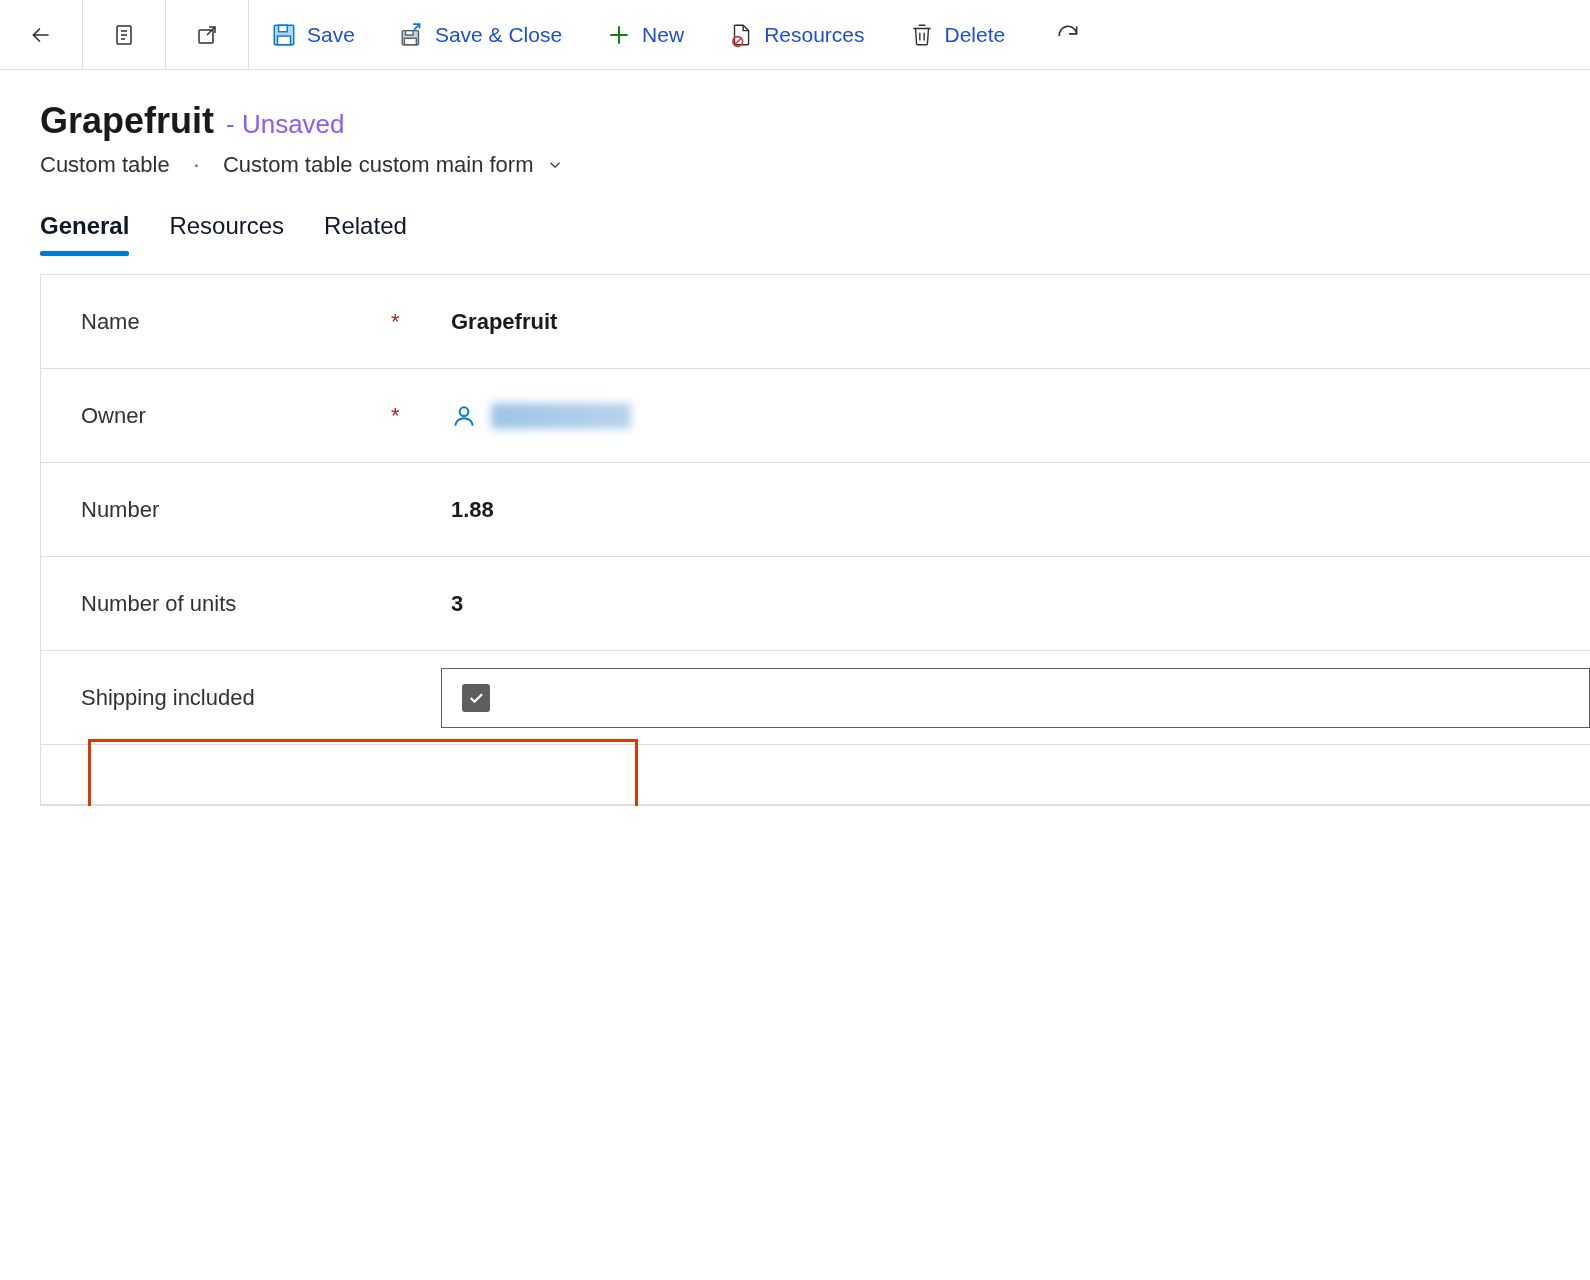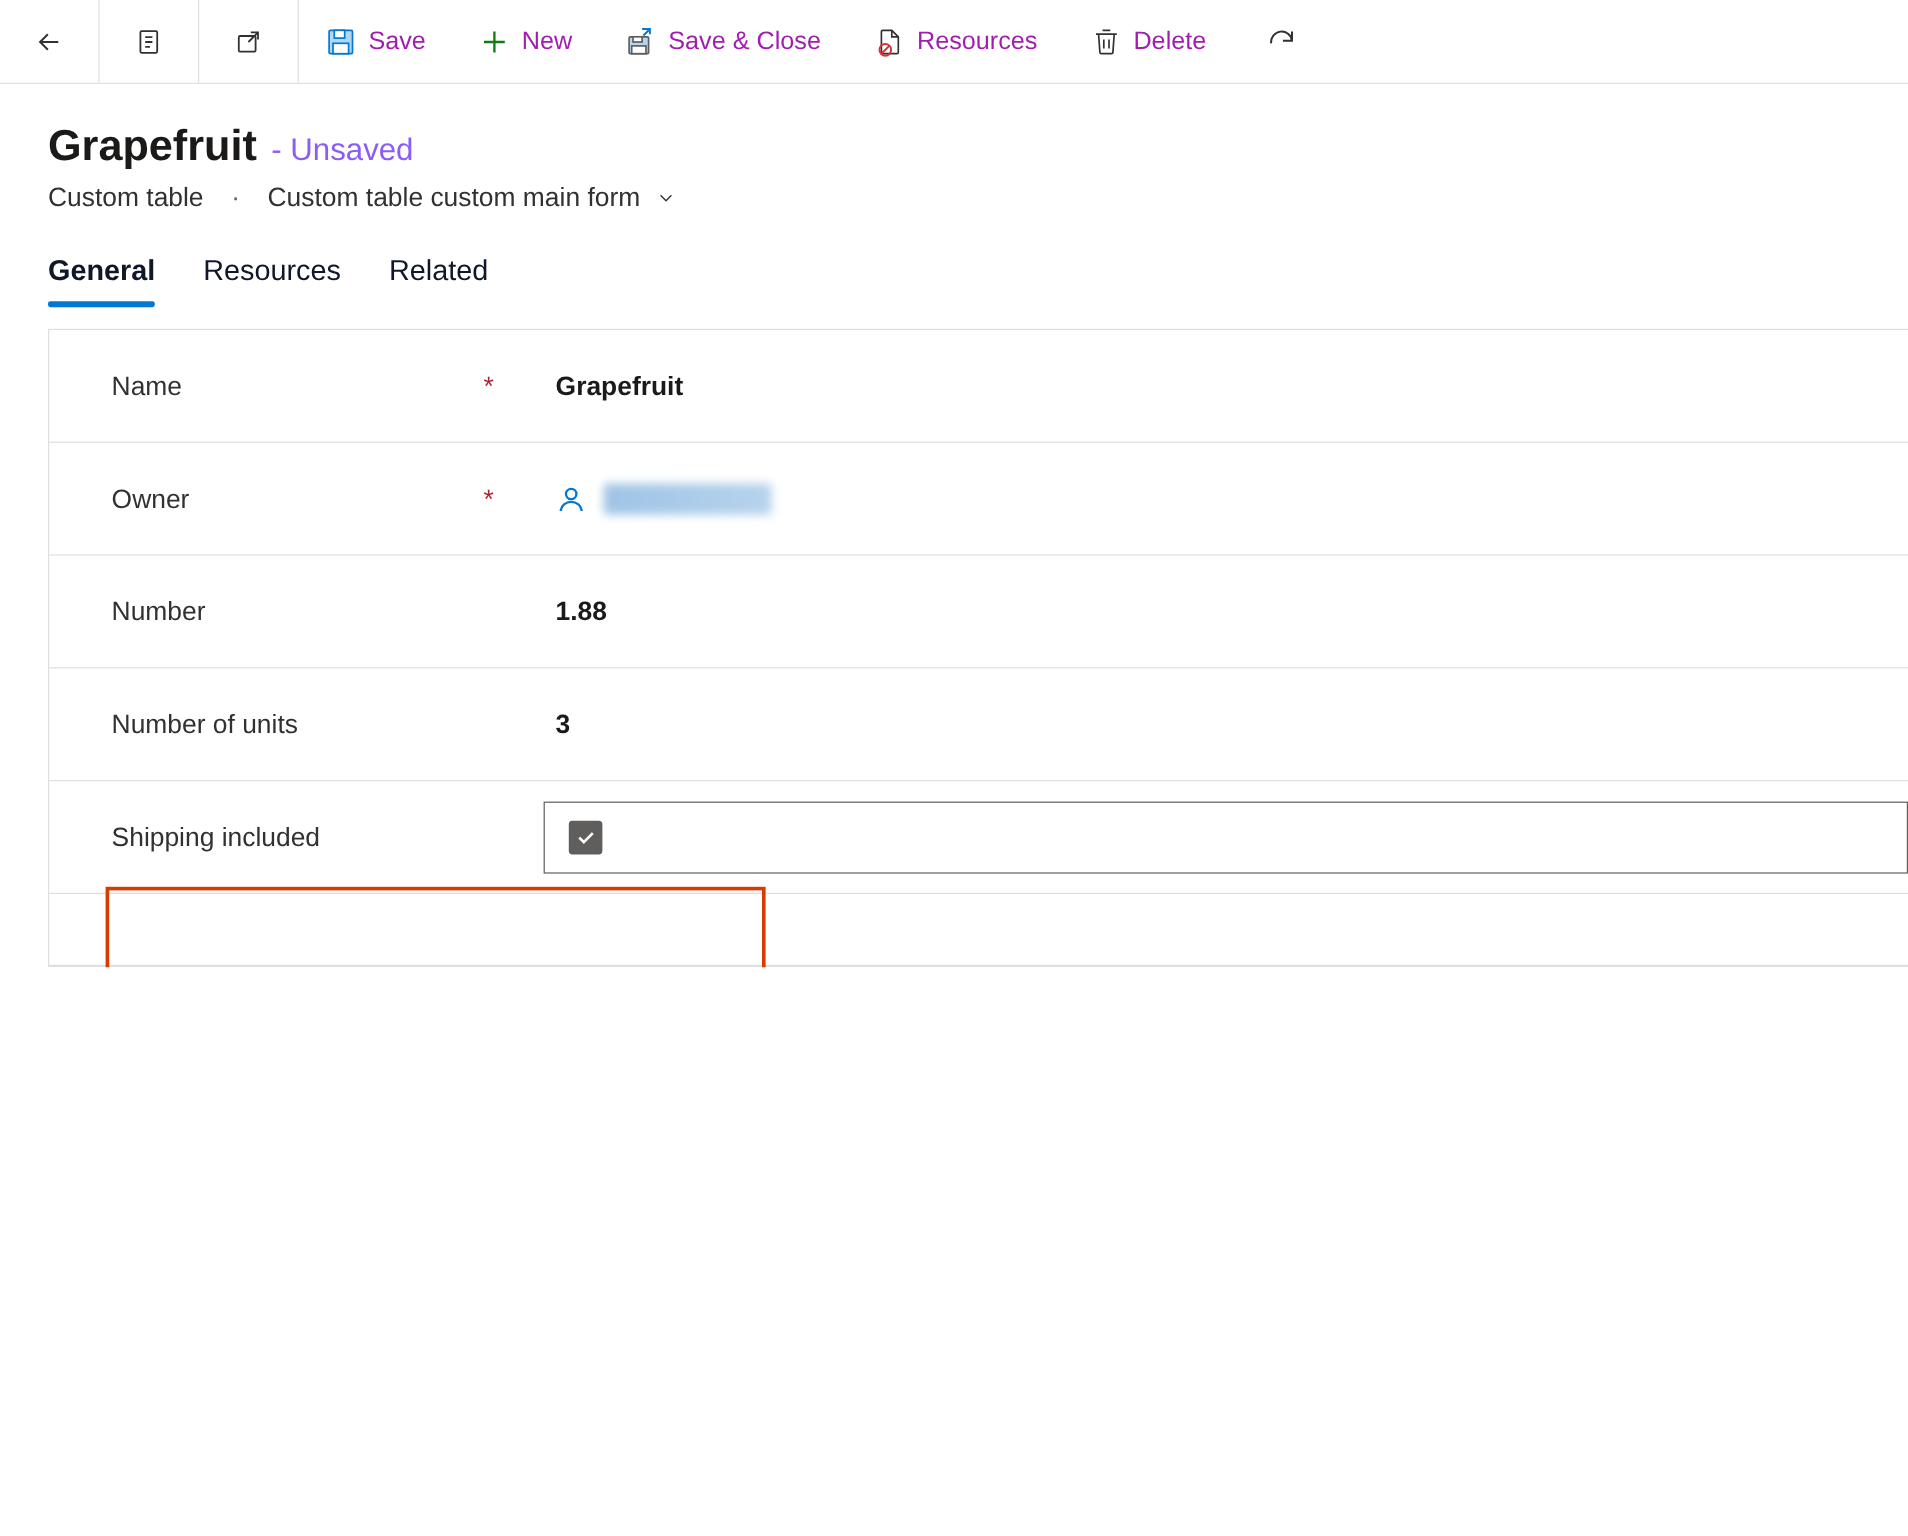--- a/index.html
+++ b/index.html
@@ -22,21 +22,21 @@
       height: 100%;
     }
     .toolbar-btn {
       display: flex;
       align-items: center;
       gap: 10px;
       padding: 0 22px;
       height: 100%;
       cursor: pointer;
       font-size: 21px;
-      color: #a21caf;
+      color: #1d4ed8;
     }
     .toolbar-btn.icon-only { padding: 0 28px; }
     .toolbar-divider {
       width: 1px;
       height: 100%;
       background: #e1dfdd;
     }
     .icon {
       display: inline-flex;
       align-items: center;
@@ -115,21 +115,20 @@
       position: relative;
     }
     .form-row:last-child { border-bottom: none; }
     .label-col {
       width: 310px;
       display: flex;
       align-items: center;
       gap: 10px;
       font-size: 22px;
       color: #323130;
-      margin-left: 12px;
     }
     .req-col {
       width: 60px;
       color: #a4262c;
       font-size: 22px;
     }
     .value-col {
       flex: 1;
       font-size: 22px;
       font-weight: 600;
@@ -214,38 +213,38 @@
           <rect x="3" y="3" width="18" height="18" rx="1" fill="#b3d6f2" stroke="#0078d4" stroke-width="1.3"></rect>
           <rect x="7" y="3" width="8" height="6" fill="#fff" stroke="#0078d4" stroke-width="1.3"></rect>
           <rect x="6" y="13" width="12" height="8" fill="#fff" stroke="#0078d4" stroke-width="1.3"></rect>
         </svg>
     </span>
     <span>Save</span>
   </div>
 
   <div class="toolbar-btn">
     <span class="icon">
-      <svg width="26" height="26" viewBox="0 0 24 24" fill="none" stroke="#107c10" stroke-width="1.8">
-          <line x1="12" y1="4" x2="12" y2="20"></line>
-          <line x1="4" y1="12" x2="20" y2="12"></line>
-        </svg>
-    </span>
-    <span>New</span>
-  </div>
-
-  <div class="toolbar-btn">
-    <span class="icon">
       <svg width="26" height="26" viewBox="0 0 24 24" fill="none">
           <path d="M13 2h6v4M19 2l-5 5" stroke="#0078d4" stroke-width="1.5"></path>
           <rect x="3" y="8" width="15" height="13" rx="1" fill="#b3d6f2" stroke="#605e5c" stroke-width="1.3"></rect>
           <rect x="6" y="8" width="7" height="4" fill="#fff" stroke="#605e5c" stroke-width="1.3"></rect>
           <rect x="5" y="15" width="11" height="6" fill="#fff" stroke="#605e5c" stroke-width="1.3"></rect>
         </svg>
     </span>
     <span>Save &amp; Close</span>
+  </div>
+
+  <div class="toolbar-btn">
+    <span class="icon">
+      <svg width="26" height="26" viewBox="0 0 24 24" fill="none" stroke="#107c10" stroke-width="1.8">
+          <line x1="12" y1="4" x2="12" y2="20"></line>
+          <line x1="4" y1="12" x2="20" y2="12"></line>
+        </svg>
+    </span>
+    <span>New</span>
   </div>
 
   <div class="toolbar-btn">
     <span class="icon">
       <svg width="26" height="26" viewBox="0 0 24 24" fill="none">
           <path d="M14 3H7a1 1 0 00-1 1v16a1 1 0 001 1h11a1 1 0 001-1V8l-5-5z" stroke="#323130" stroke-width="1.3"></path>
           <path d="M14 3v5h5" stroke="#323130" stroke-width="1.3"></path>
           <circle cx="9" cy="18" r="4.5" stroke="#d13438" stroke-width="1.5"></circle>
           <line x1="6" y1="21" x2="12" y2="15" stroke="#d13438" stroke-width="1.5"></line>
         </svg>

